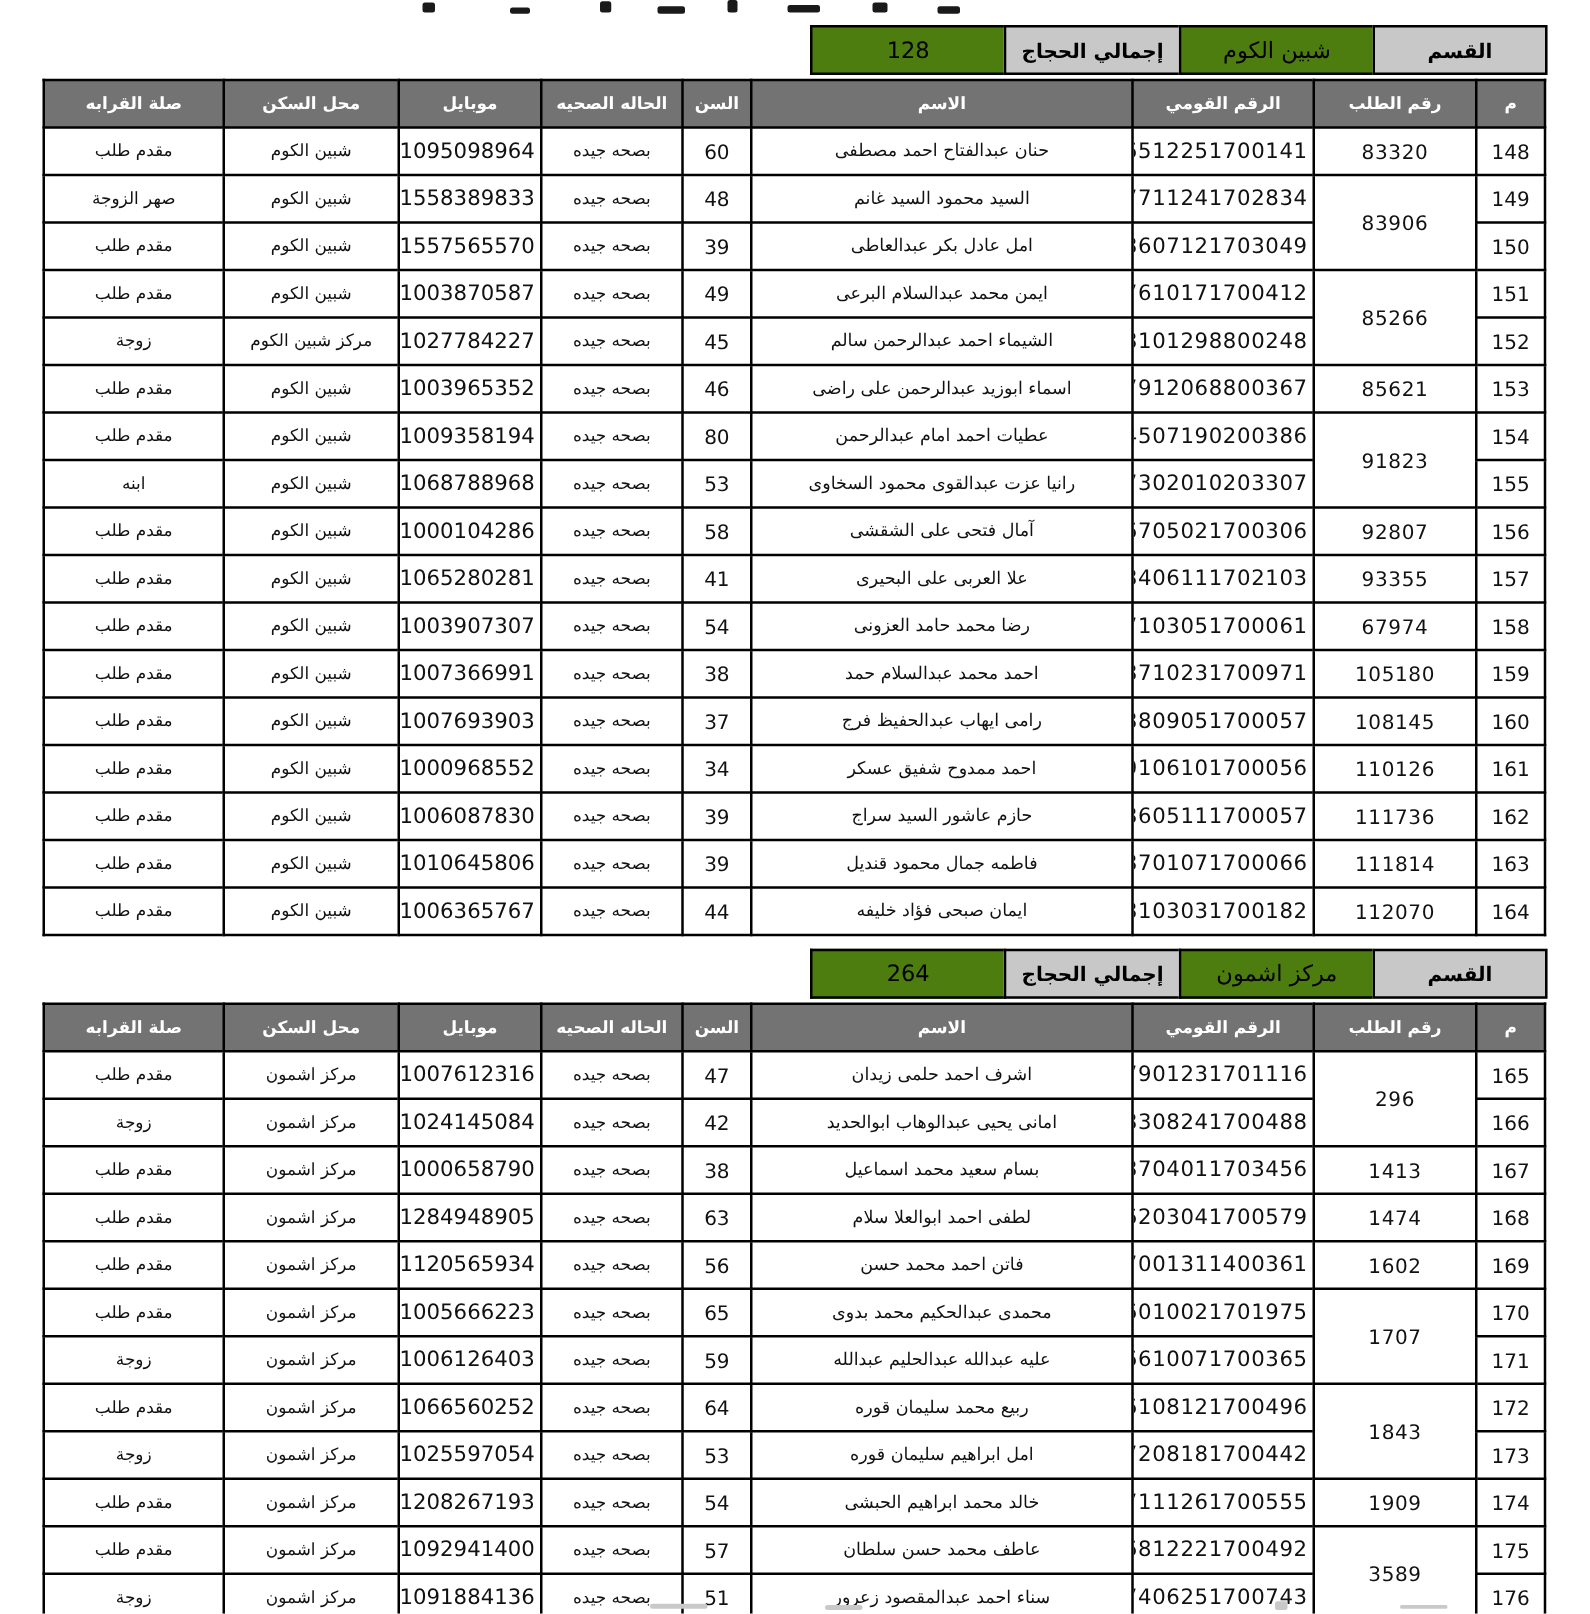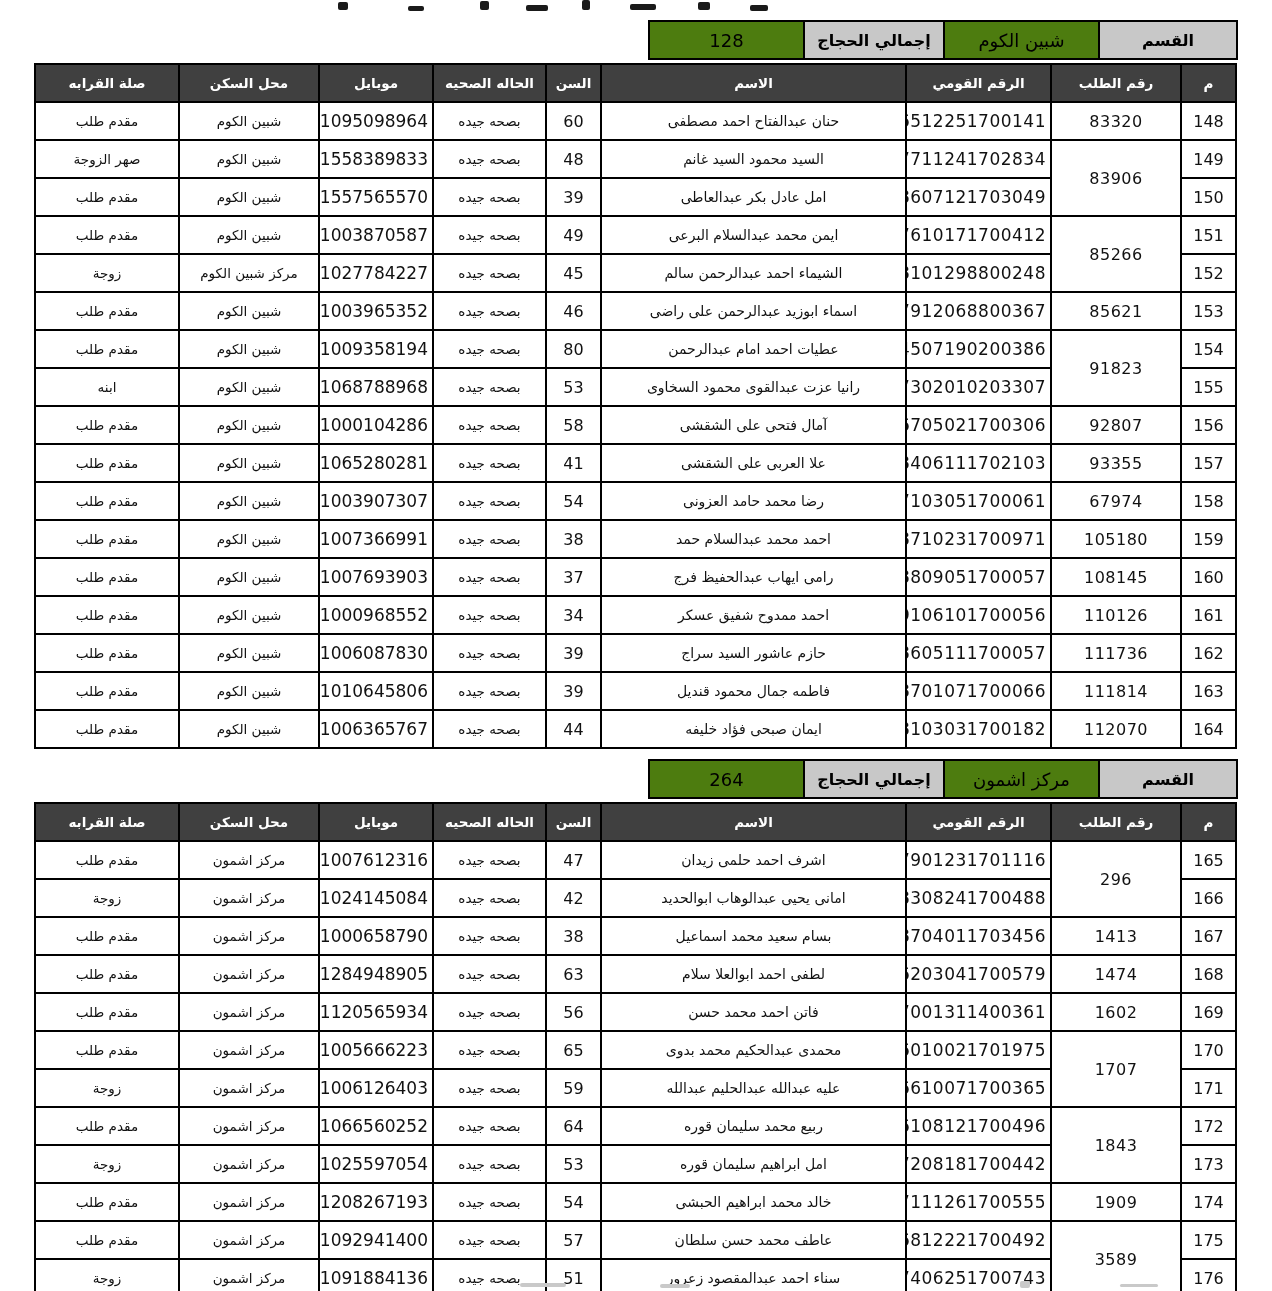--- a/index.html
+++ b/index.html
@@ -13,21 +13,21 @@
   
   .band{display:flex;width:622px;margin-right:34px;box-sizing:border-box;}
   .band-cell{box-sizing:border-box;border:2px solid #000;height:40px;display:flex;align-items:center;justify-content:center;font-size:16px;}
   .band-cell.lbl{background:#c8c8c8;font-weight:bold;width:140px;}
   .band-cell.val{background:#4d7c0f;width:155px;font-size:18px;}
   .band-cell + .band-cell{border-right:none;}
   .band1{margin-top:20px;}
   .band2{margin-top:10px;}
 
   table.roster{border-collapse:collapse;table-layout:fixed;width:1201px;margin:3px 35px 0 auto;}
-  table.roster th{background:#404040;color:#ffffff;font-weight:bold;font-size:13.5px;border:2px solid #000;height:30px;padding:0 2px;}
+  table.roster th{background:#737373;color:#ffffff;font-weight:bold;font-size:13.5px;border:2px solid #000;height:30px;padding:0 2px;}
   table.roster td{border:2px solid #000;text-align:center;vertical-align:middle;padding:0 4px;color:#111;background:#fff;overflow:hidden;white-space:nowrap;}
   table.roster tr{height:38px;}
   td.num{font-size:17px;letter-spacing:0.5px;}
   td.serial{font-size:16px;}
   td.req{font-size:16px;}
   td.name{font-size:14px;}
   td.age{font-size:16px;}
   td.ar-sm{font-size:13.5px;}
   td.mobile{font-size:17px;}
 
@@ -176,21 +176,21 @@
             <td class="age">58</td>
             <td class="ar-sm">بصحه جيده</td>
             <td class="mobile">01000104286</td>
             <td class="ar-sm">شبين الكوم</td>
             <td class="ar-sm">مقدم طلب</td>
           </tr>
           <tr>
             <td class="serial">157</td>
             <td class="req num">93355</td>
             <td class="num">28406111702103</td>
-            <td class="name">علا العربى على الشقشى</td>
+            <td class="name">علا العربى على البحيرى</td>
             <td class="age">41</td>
             <td class="ar-sm">بصحه جيده</td>
             <td class="mobile">01065280281</td>
             <td class="ar-sm">شبين الكوم</td>
             <td class="ar-sm">مقدم طلب</td>
           </tr>
           <tr>
             <td class="serial">158</td>
             <td class="req num">67974</td>
             <td class="num">27103051700061</td>

